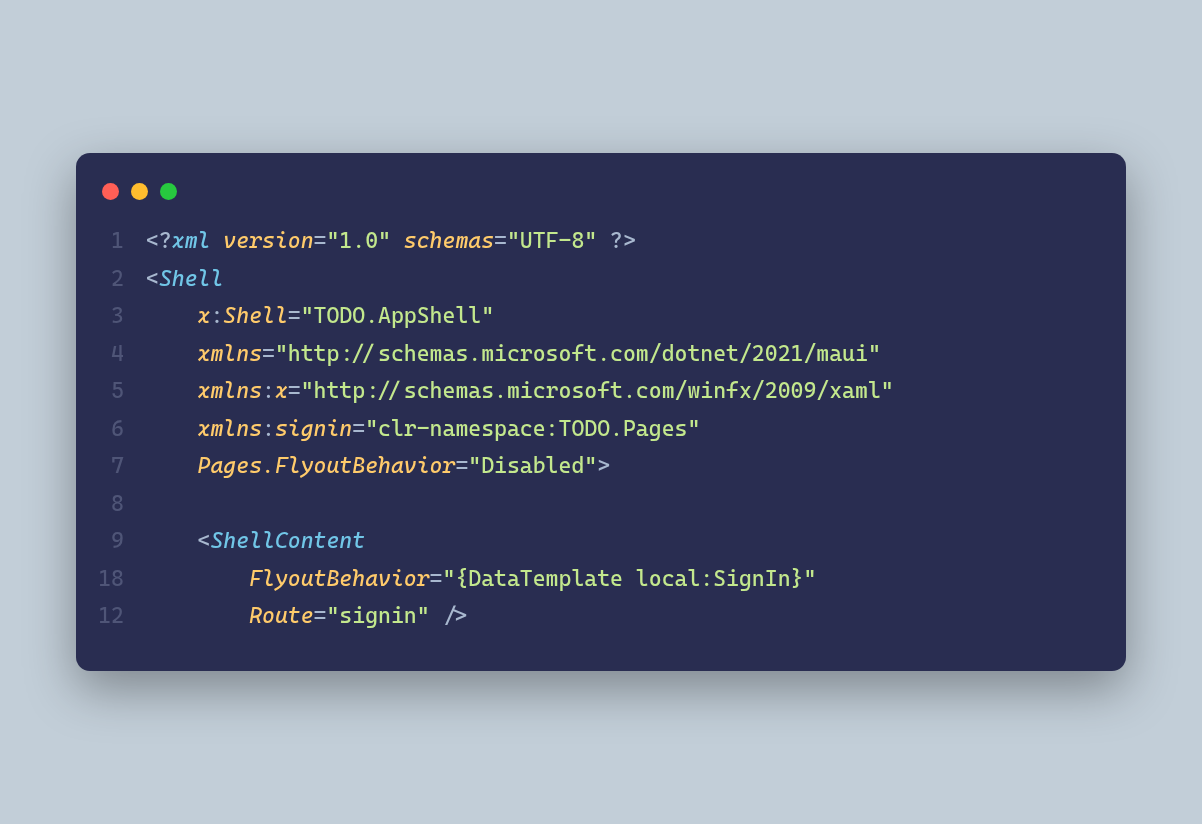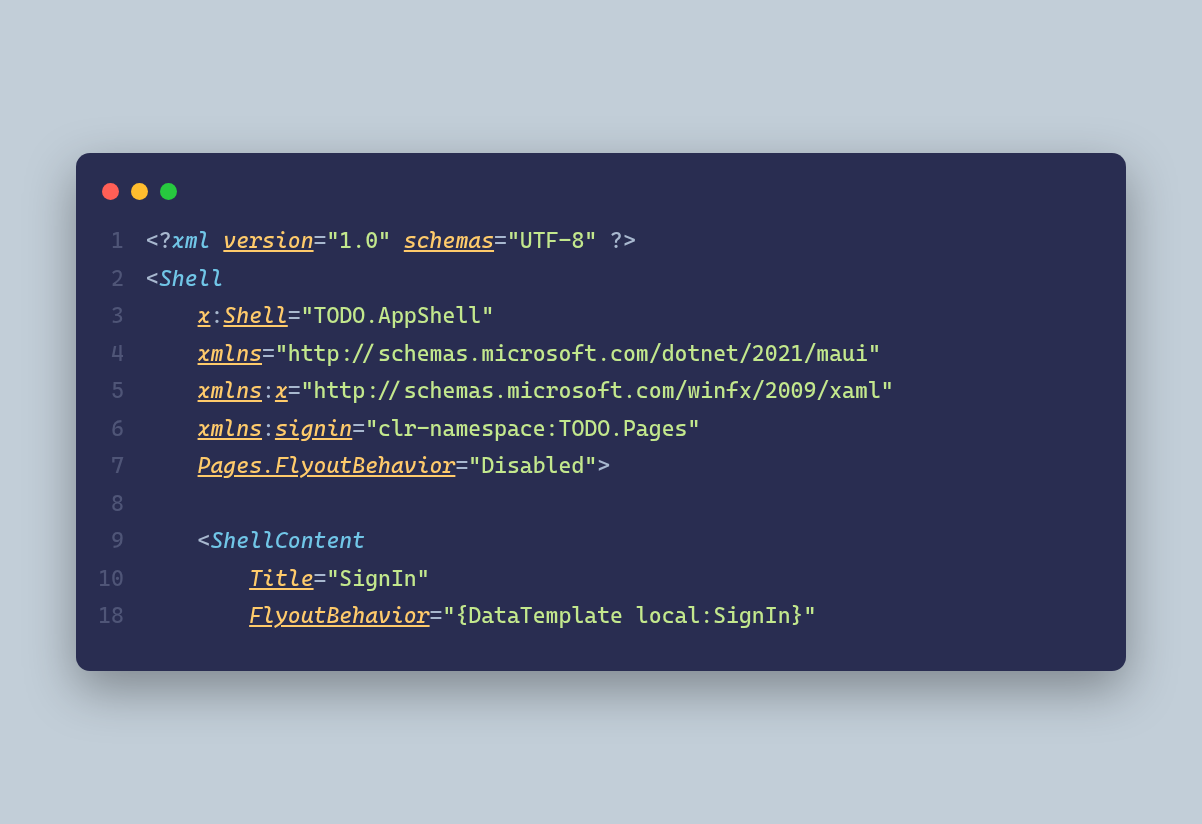--- a/index.html
+++ b/index.html
@@ -45,21 +45,21 @@
       width: 48px;
       text-align: right;
       color: #4f5577;
       user-select: none;
       padding-right: 22px;
       flex-shrink: 0;
     }
     .content { flex: 1; }
     .c-punct { color: #a8b8cf; }
     .c-tag   { color: #71c6e7; font-style: italic; }
-    .c-attr  { color: #ffcb6b; font-style: italic; text-decoration: underline; }
+    .c-attr  { color: #ffcb6b; font-style: italic; }
     .c-str   { color: #c3e88d; }
   </style>
 </head>
 <body>
 
 <div class="window">
   <div class="traffic-lights">
     <div class="dot red"></div>
     <div class="dot yellow"></div>
     <div class="dot green"></div>
@@ -105,27 +105,27 @@
     <div class="line">
       <span class="ln">8</span>
       <span class="content"></span>
     </div>
 
     <div class="line">
       <span class="ln">9</span>
       <span class="content"><span>    </span><span class="c-punct">&lt;</span><span class="c-tag">ShellContent</span></span>
     </div>
 
-    <div class="line">
-      <span class="ln">10</span>
-      <span class="content"><span>        </span><span class="c-attr">Title</span><span class="c-punct">=</span><span class="c-str">"SignIn"</span></span>
-    </div>
 
     <div class="line">
       <span class="ln">18</span>
       <span class="content"><span>        </span><span class="c-attr">FlyoutBehavior</span><span class="c-punct">=</span><span class="c-str">"{DataTemplate local:SignIn}"</span></span>
     </div>
 
+    <div class="line">
+      <span class="ln">12</span>
+      <span class="content"><span>        </span><span class="c-attr">Route</span><span class="c-punct">=</span><span class="c-str">"signin"</span><span> </span><span class="c-punct">/&gt;</span></span>
+    </div>
 
 
 
   </div>
 </div>
 
 </body></html>

